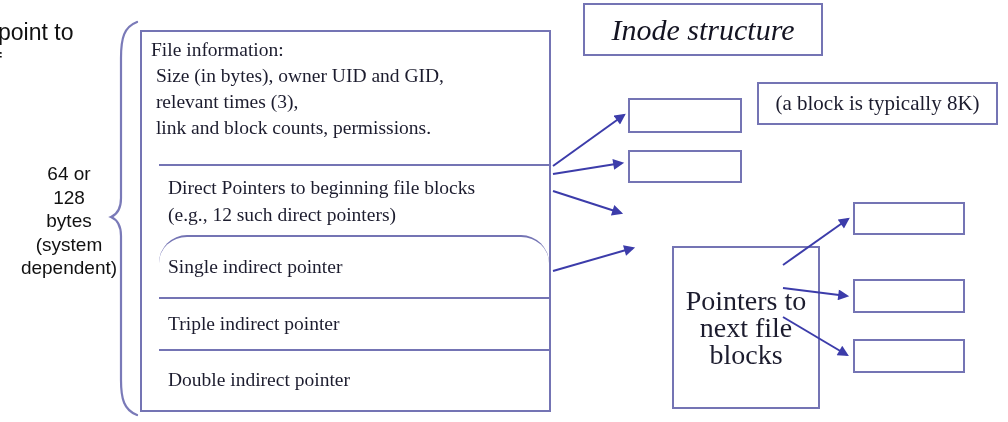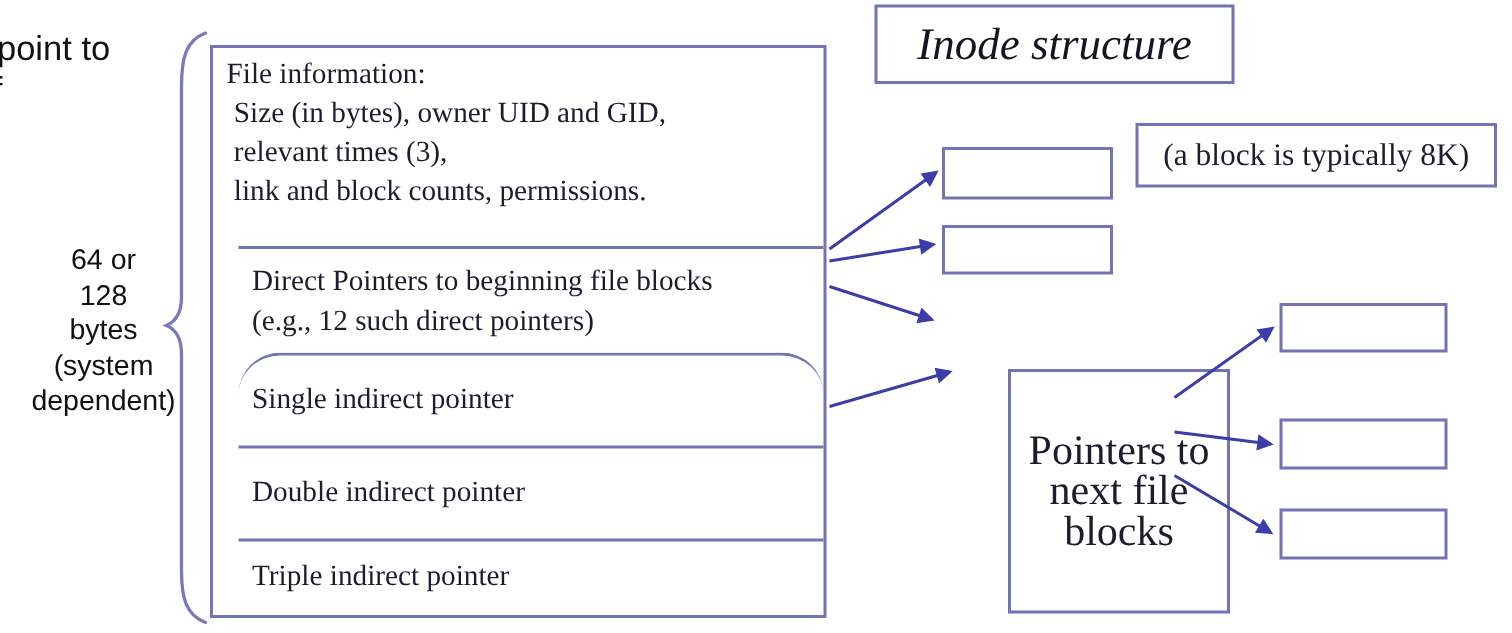--- a/index.html
+++ b/index.html
@@ -81,22 +81,22 @@
 dependent)</div>
 
   <div id="inode-table" class="abs bluebox">
     <div id="row-file-info" class="trow pre serif">File information:
  Size (in bytes), owner UID and GID,
  relevant times (3),
  link and block counts, permissions.</div>
     <div id="row-direct" class="trow pre serif">Direct Pointers to beginning file blocks
 (e.g., 12 such direct pointers)</div>
     <div id="row-single" class="trow center serif">Single indirect pointer</div>
+    <div id="row-triple" class="trow center serif">Triple indirect pointer</div>
     <div id="row-double" class="trow center serif">Double indirect pointer</div>
-    <div id="row-triple" class="trow center serif">Triple indirect pointer</div>
   </div>
 
   <div id="title-box" class="abs bluebox">
     <span class="t serif">Inode structure</span>
   </div>
 
   <div id="block-box-1" class="abs bluebox"></div>
   <div id="block-box-2" class="abs bluebox"></div>
 
   <div id="block-note" class="abs bluebox serif">(a block is typically 8K)</div>

